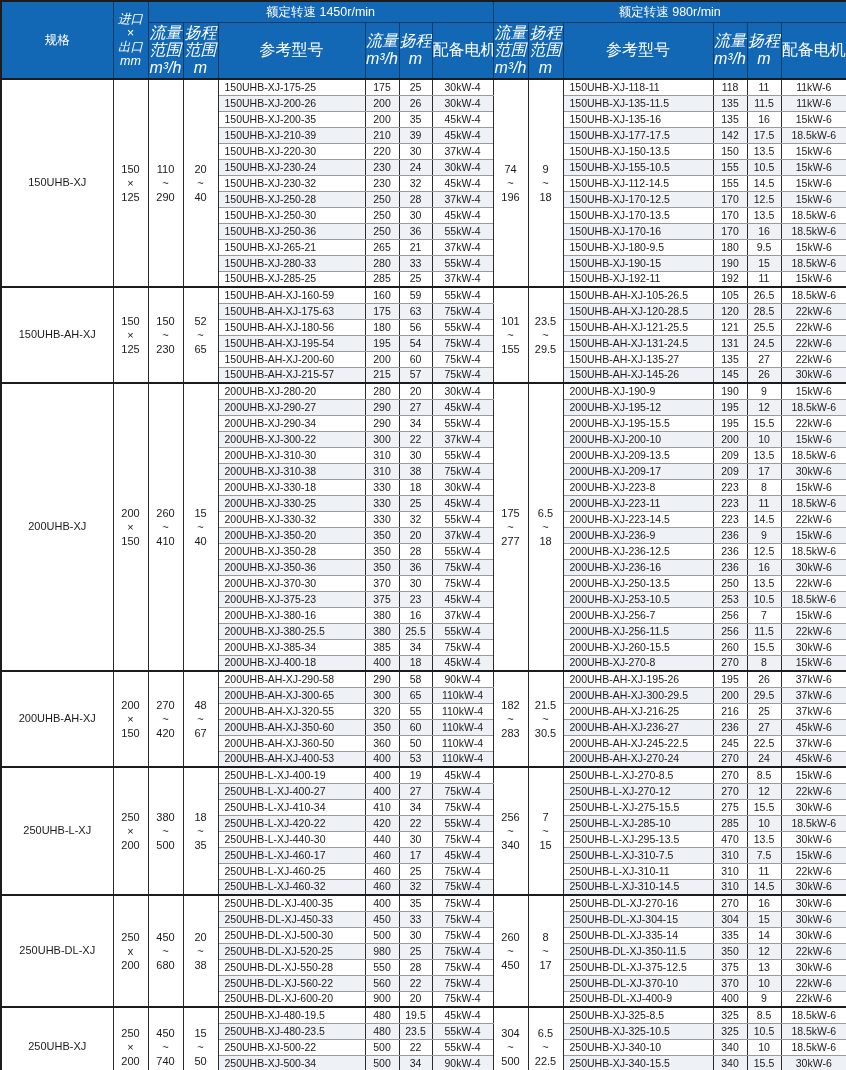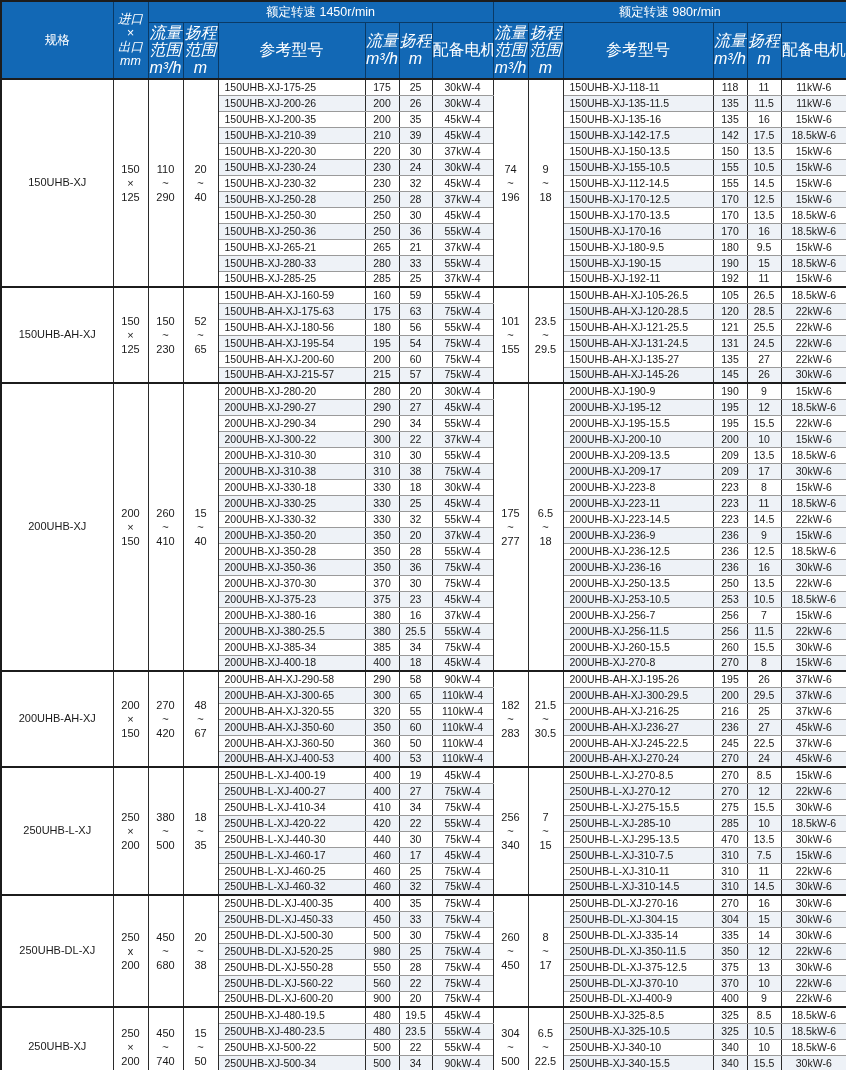--- a/index.html
+++ b/index.html
@@ -161,21 +161,21 @@
           <td class="model dc">150UHB-XJ-135-16</td>
           <td class="dc">135</td>
           <td class="dc">16</td>
           <td class="dc">15kW-6</td>
         </tr>
         <tr class="stripe">
           <td class="model dc">150UHB-XJ-210-39</td>
           <td class="dc">210</td>
           <td class="dc">39</td>
           <td class="dc">45kW-4</td>
-          <td class="model dc">150UHB-XJ-142-17.5</td>
+          <td class="model dc">150UHB-XJ-177-17.5</td>
           <td class="dc">142</td>
           <td class="dc">17.5</td>
           <td class="dc">18.5kW-6</td>
         </tr>
         <tr>
           <td class="model dc">150UHB-XJ-220-30</td>
           <td class="dc">220</td>
           <td class="dc">30</td>
           <td class="dc">37kW-4</td>
           <td class="model dc">150UHB-XJ-150-13.5</td>

